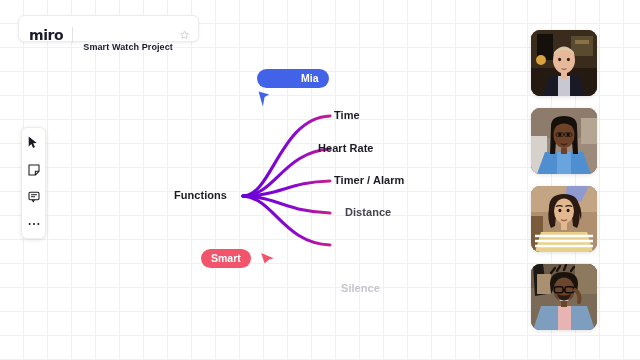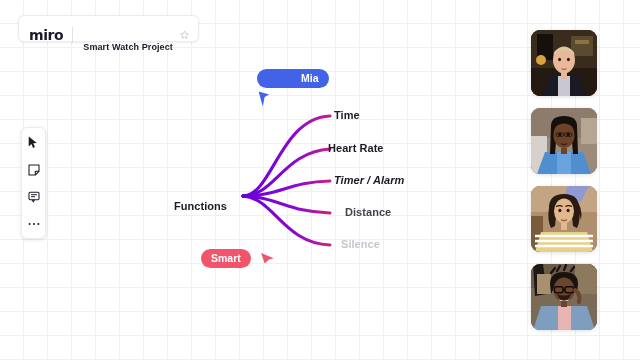--- a/index.html
+++ b/index.html
@@ -109,21 +109,21 @@
   .node-label {
     position: absolute;
     font-size: 11px;
     font-weight: 700;
     color: #1b1b26;
     white-space: nowrap;
     z-index: 4;
     letter-spacing: 0.05px;
   }
   .node-label.dim-1 { color: #44444f; font-weight: 700; }
-  .node-label.dim-2 { color: #c6c6ce; font-weight: 700; }
+  .node-label.dim-2 { color: #c6c6ce; font-weight: 700; margin-top: 44px; }
 
   
   .cursor-group { position: absolute; z-index: 7; }
   .cursor-pill {
     display: inline-block;
     font-size: 10.5px;
     font-weight: 700;
     color: #ffffff;
     border-radius: 11px;
     padding: 3px 10px 4px 10px;
@@ -178,27 +178,27 @@
 
     <path d="M 243 196 C 275 196 283 152 330 149" stroke="url(#branchGrad)" stroke-width="3.1" fill="none" stroke-linecap="round"></path>
 
     <path d="M 243 196 C 280 196 288 182 330 181" stroke="url(#branchGrad)" stroke-width="3.1" fill="none" stroke-linecap="round"></path>
 
     <path d="M 243 196 C 278 197 288 212 330 213" stroke="url(#branchGrad)" stroke-width="3.1" fill="none" stroke-linecap="round"></path>
 
     <path d="M 243 196 C 274 198 283 243 330 245" stroke="url(#branchGrad)" stroke-width="3.1" fill="none" stroke-linecap="round"></path>
   </svg>
 
-  <div class="node-label" style="left:174px; top:200px;">Functions</div>
+  <div class="node-label" style="left:174px; top:189px;">Functions</div>
 
   <div class="node-label" style="left:334px; top:109px;">Time</div>
 
-  <div class="node-label" style="left:328px; top:142px;">Heart Rate</div>
-
-  <div class="node-label" style="left:334px; top:174px;font-style:italic;">Timer / Alarm</div>
+  <div class="node-label" style="left:318px; top:142px;">Heart Rate</div>
+
+  <div class="node-label" style="left:334px; top:174px;">Timer / Alarm</div>
 
   <div class="node-label dim-1" style="left:345px; top:206px;">Distance</div>
 
   <div class="node-label dim-2" style="left:341px; top:238px;">Silence</div>
 
   <div id="header-bar">
     <div id="miro-logo">miro</div>
     <div id="header-divider"></div>
     <div id="project-title">Smart Watch Project</div>
     <div id="star-icon">

